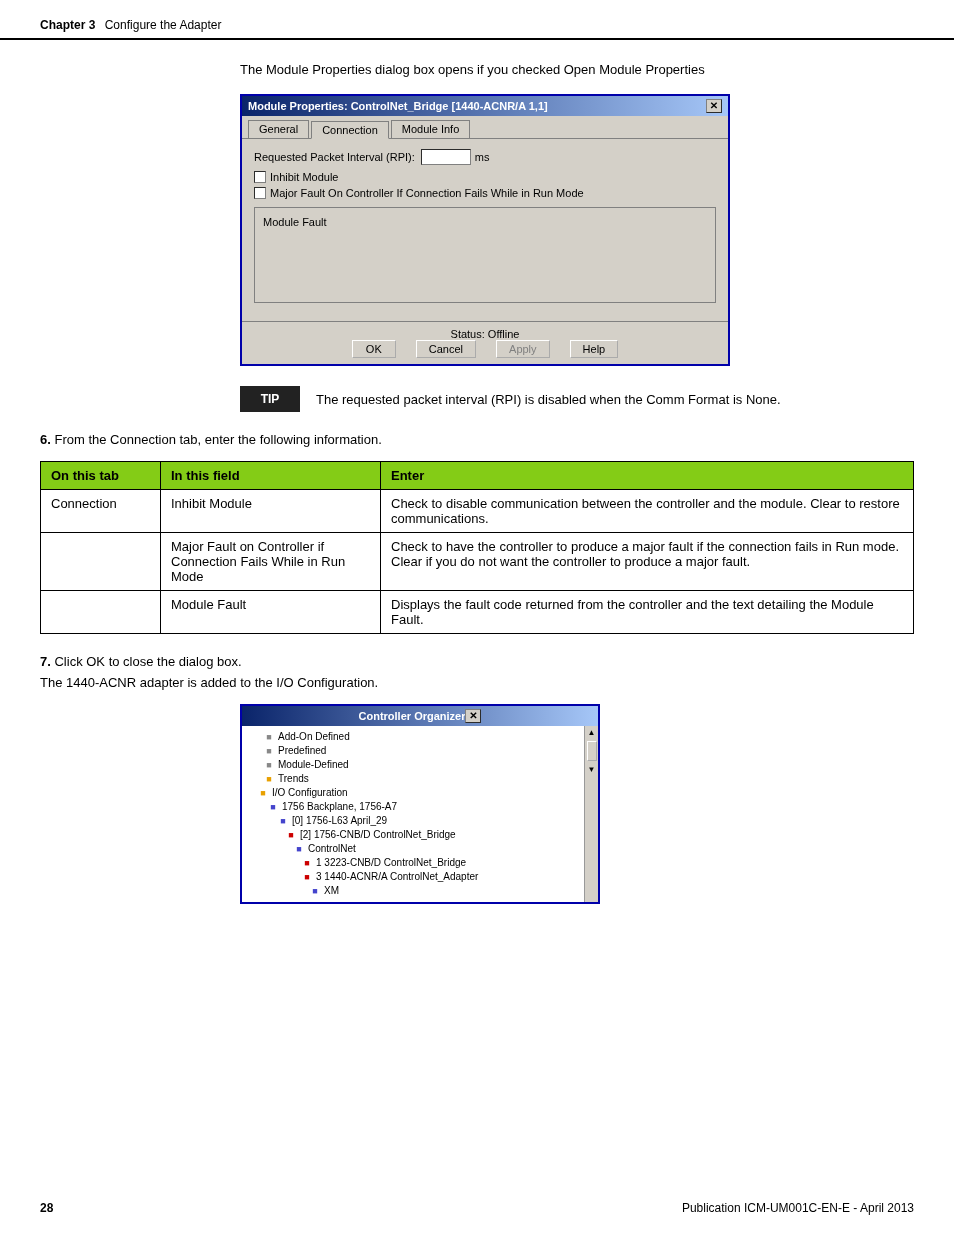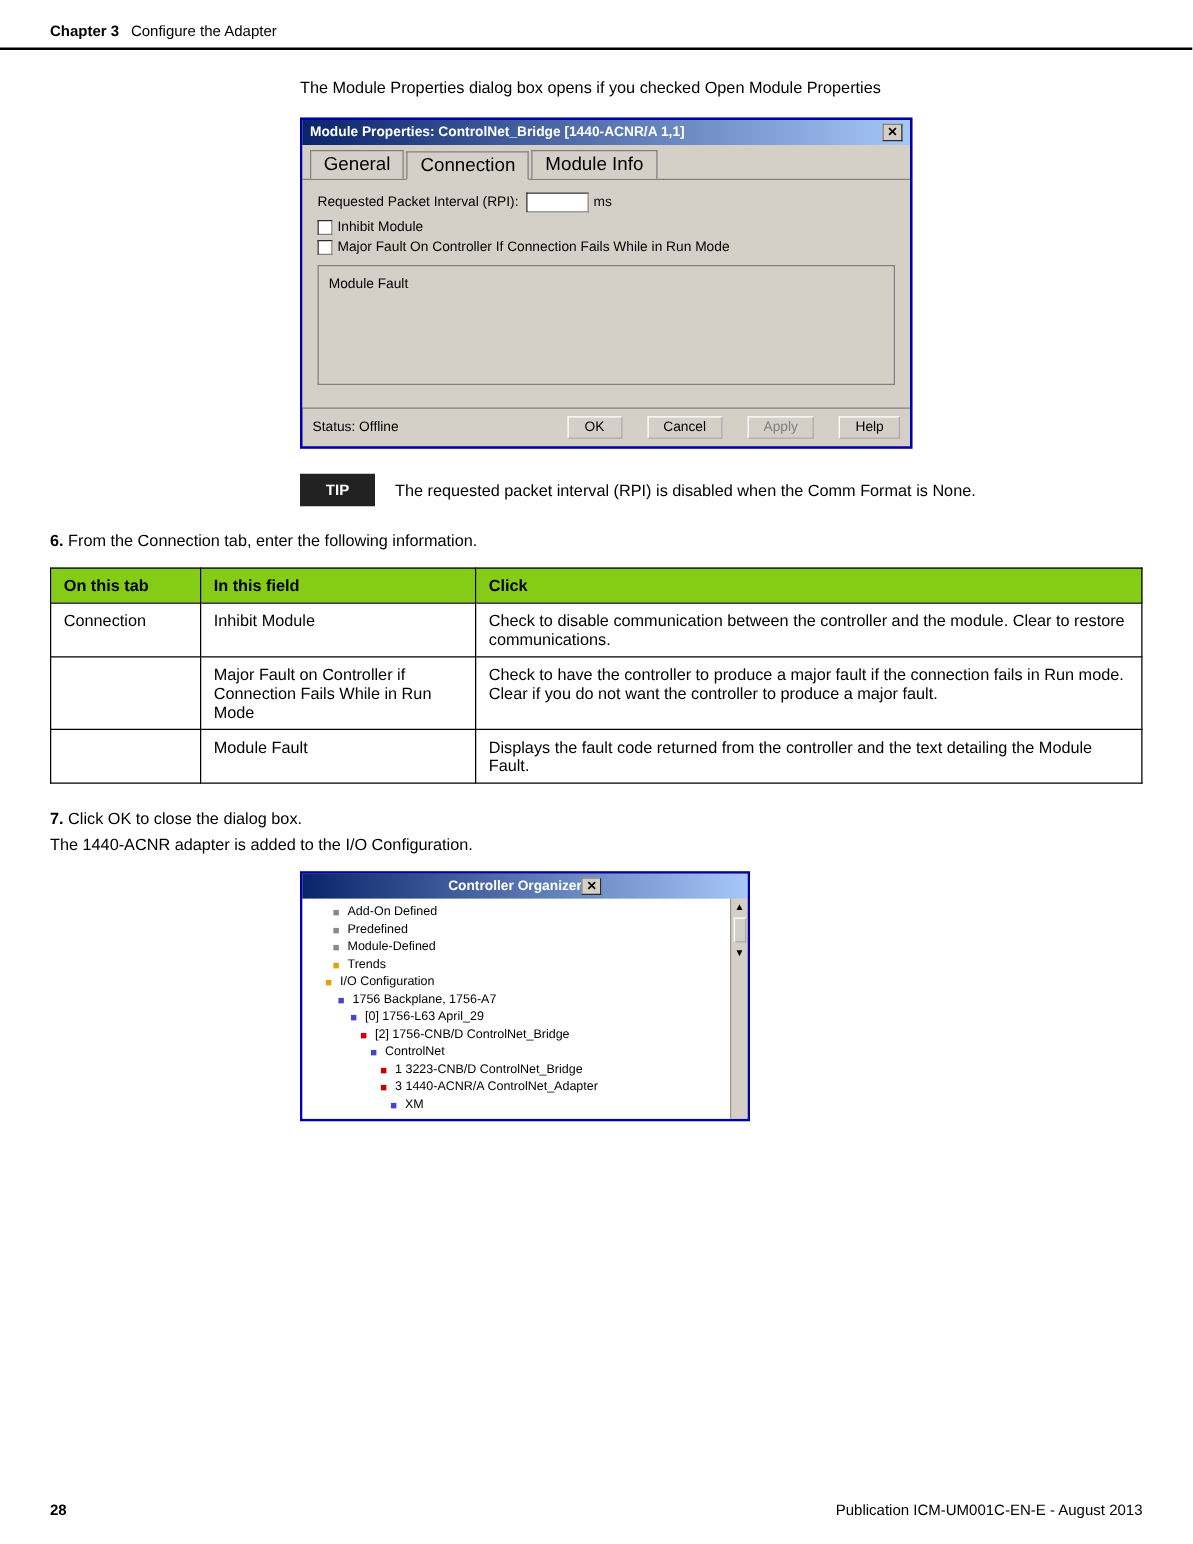--- a/index.html
+++ b/index.html
@@ -75,21 +75,21 @@
       display: flex;
       padding: 4px 6px 0 6px;
       background: #d4d0c8;
       border-bottom: 1px solid #808080;
     }
     .dialog-tab {
       padding: 2px 10px;
       border: 1px solid #808080;
       border-bottom: none;
       background: #d4d0c8;
-      font-size: 15px;
+      font-size: 11px;
       cursor: pointer;
       margin-right: 2px;
     }
     .dialog-tab.active {
       background: #d4d0c8;
       font-weight: normal;
       border-bottom: 1px solid #d4d0c8;
       position: relative;
       top: 1px;
     }
@@ -130,24 +130,24 @@
     }
     .dialog-group-title {
       font-size: 11px;
       margin-bottom: 6px;
     }
     .dialog-group-body {
       height: 60px;
     }
     .dialog-statusbar {
       display: flex;
-      justify-content: space-between;
       align-items: center;
       padding: 6px 8px;
       border-top: 1px solid #808080;
+      flex-direction: column;
     }
     .dialog-status-text { font-size: 11px; }
     .dialog-buttons {
       display: flex;
       gap: 20px;
     }
     .dialog-btn {
       background: #d4d0c8;
       border: 1px outset #fff;
       padding: 2px 12px;
@@ -374,21 +374,21 @@
   <div class="step-text">
     <span class="step-number">6.</span>
     <span>From the Connection tab, enter the following information.</span>
   </div>
 
   <table class="info-table">
     <thead>
       <tr>
         <th class="col1">On this tab</th>
         <th class="col2">In this field</th>
-        <th class="col3"><strong>Click</strong></th>
+        <th class="col3"><strong>Enter</strong></th>
       </tr>
     </thead>
     <tbody id="table-body">
     <tr>
     <td class="col1">Connection</td>
     <td class="col2">Inhibit Module</td>
     <td class="col3">Check to disable communication between the controller and the module. Clear to restore communications.</td>
   </tr>
         <tr>
     <td class="col1"></td>
@@ -487,14 +487,14 @@
           <span class="vscroll-arrow">▼</span>
         </div>
       </div>
     </div>
   </div>
 
 </div>
 
 <div class="page-footer">
   <span class="footer-page">28</span>
-  <span class="footer-pub">Publication ICM-UM001C-EN-E - August 2013</span>
+  <span class="footer-pub">Publication ICM-UM001C-EN-E - April 2013</span>
 </div>
 
 </body></html>

